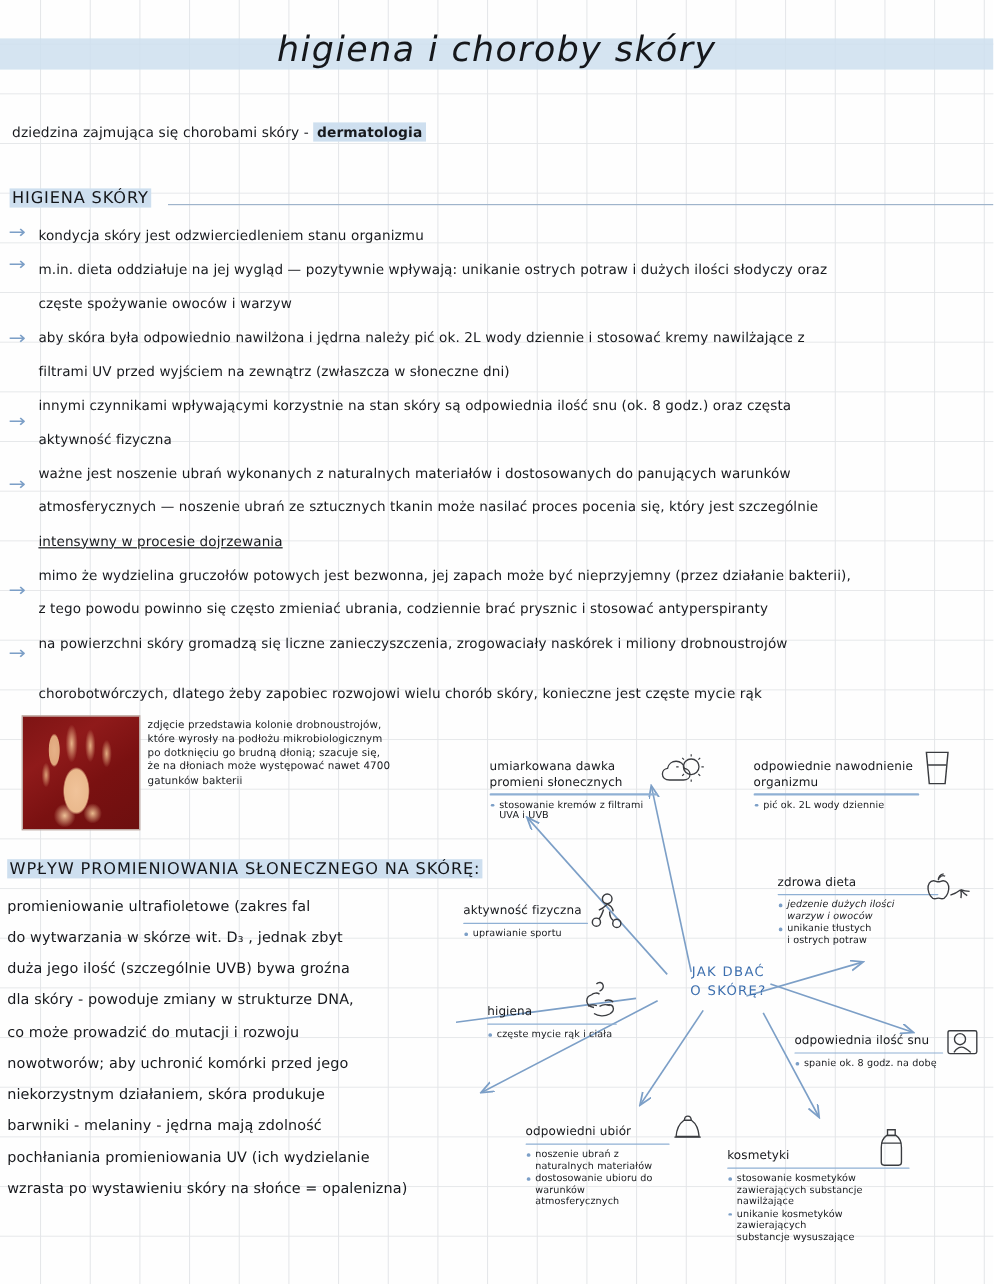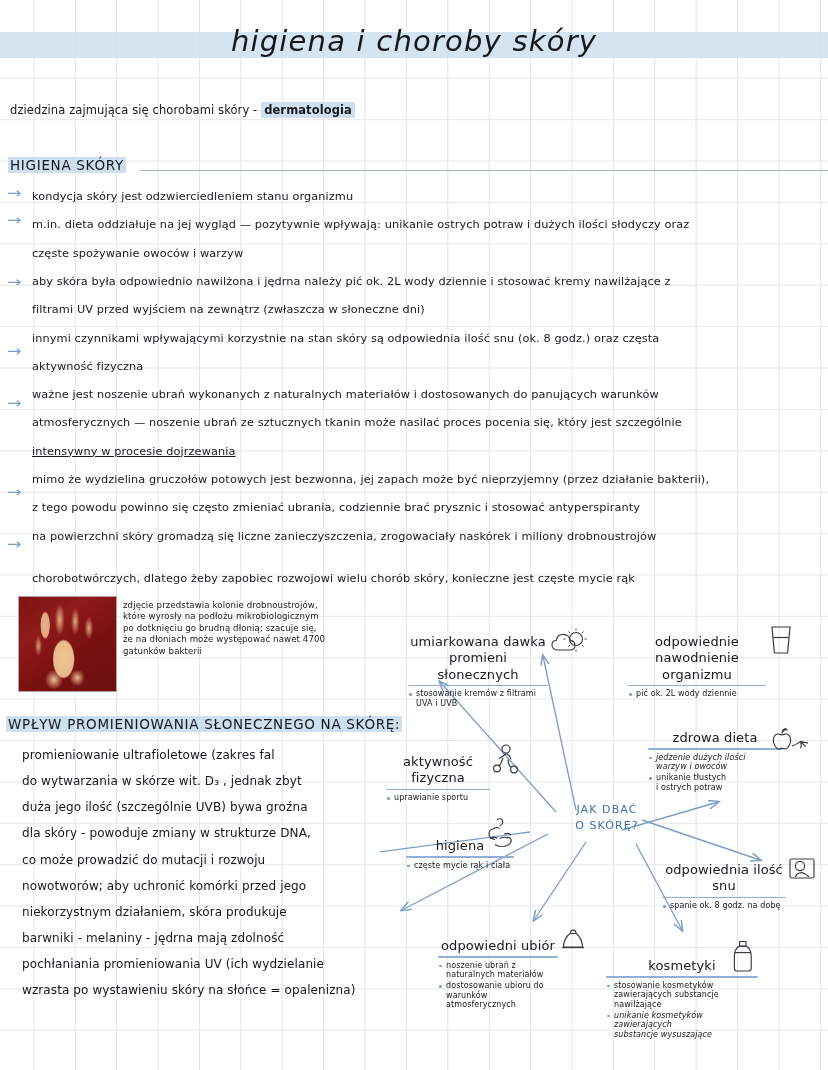--- a/index.html
+++ b/index.html
@@ -99,27 +99,27 @@
       linear-gradient(145deg,#7e1414 0%,#8f1a1a 30%,#7a1111 60%,#6d0f0f 100%);
   }
   #photo-caption{
     position:absolute;left:123px;top:600px;width:205px;
     font-size:8.6px;line-height:1.33;color:#17191d;
   }
   
   #sec-uv{left:6px;top:716px;}
   #uv-body{
     position:absolute;left:6px;top:742px;width:385px;
-    font-size:12px;line-height:2.18;color:#17191d;margin-left:16px;
+    font-size:12px;line-height:2.18;color:#17191d;
   }
   
   #mindmap{position:absolute;left:380px;top:620px;width:448px;height:450px;}
   .node{position:absolute;}
   .node .ttl{
-    font-size:13px;color:#17191d;text-align:center;
+    font-size:10px;color:#17191d;
     line-height:1.25;
   }
   .node .rule{height:1.6px;background:#8fb0d4;margin:2px 0 3px 0;border-radius:1px;}
   .node ul{list-style:none;margin:0;padding:0;}
   .node li{
     font-size:8px;color:#17191d;line-height:1.2;
     padding-left:8px;position:relative;margin-bottom:1px;
   }
   .node li:before{
     content:"";position:absolute;left:1px;top:4px;
@@ -325,21 +325,21 @@
               <path d="M4 21.6h22"></path>
             </g>
           </svg></div>
         <div class="node" style="left: 226px; top: 338px; width: 152px;">
           <div class="ttl hand" style="white-space: pre-line;">kosmetyki</div>
           <div class="rule"></div>
           <ul>
             <li class="hand" style="white-space: pre-line;">stosowanie kosmetyków
 zawierających substancje
 nawilżające</li>
-            <li class="hand" style="white-space: pre-line; font-style: italic;">unikanie kosmetyków zawierających
+            <li class="hand" style="white-space: pre-line;">unikanie kosmetyków zawierających
 substancje wysuszające</li>
           </ul>
         </div>
         <div class="mm-icon" style="left: 350px; top: 318px;"><svg width="26" height="38" viewBox="0 0 26 38">
             <g fill="none" stroke="#3a3c40" stroke-width="1.15">
               <path d="M9.6 3.5h6.4v4.6H9.6z"></path>
               <path d="M9 8.2c-3 2-4.6 5.6-4.6 10v12.4c0 1.4 1 2.4 2.4 2.4h12c1.4 0 2.4-1 2.4-2.4V18.2c0-4.4-1.6-8-4.6-10z"></path>
               <path d="M4.6 14.6h16.4"></path>
             </g>
           </svg></div>

